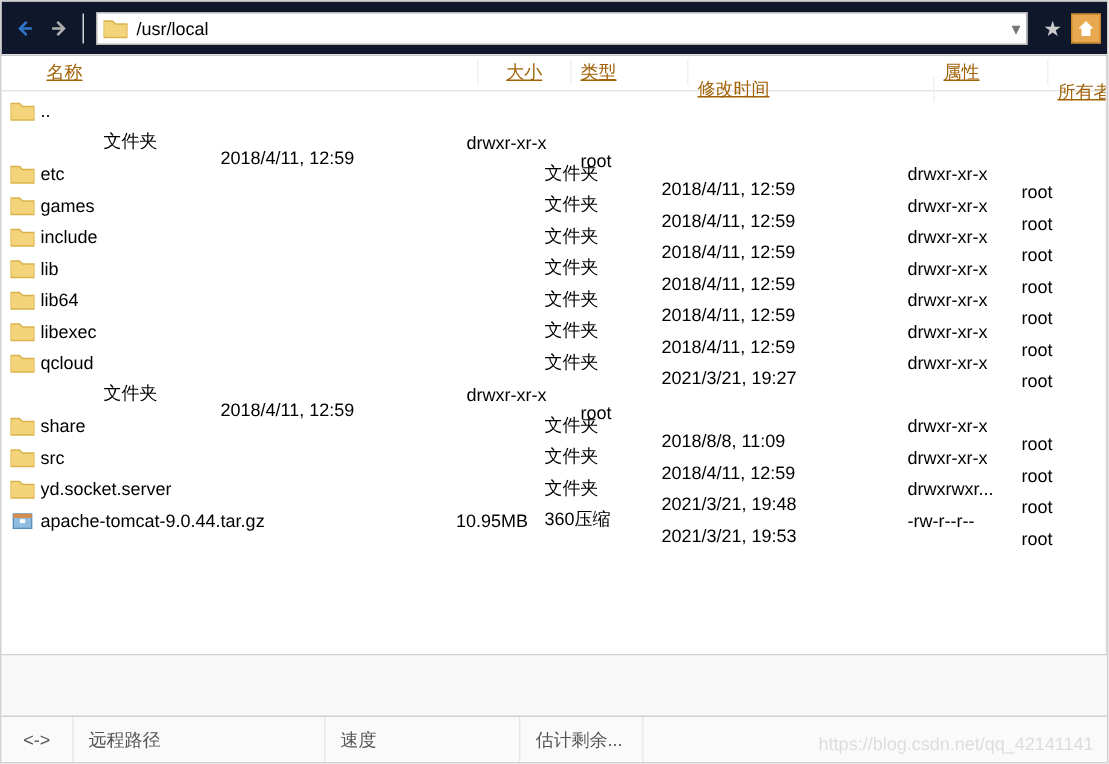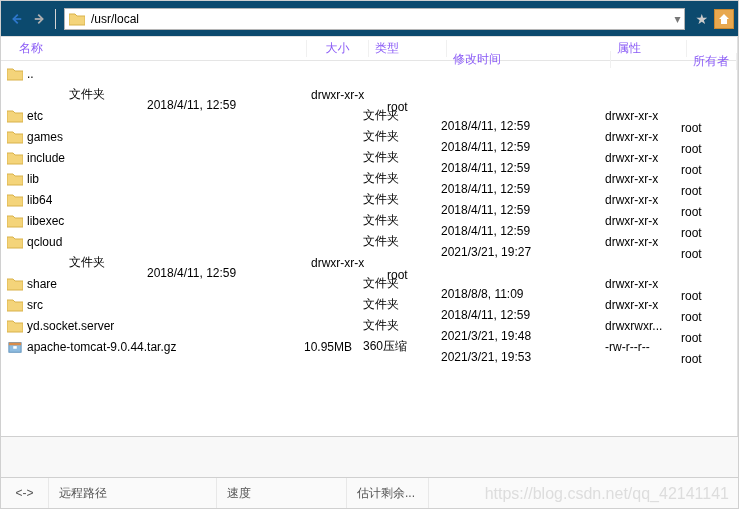--- a/index.html
+++ b/index.html
@@ -12,21 +12,21 @@
       overflow: hidden;
       display: flex;
       flex-direction: column;
       border: 1px solid #d0d0d0;
     }
     .toolbar {
       display: flex;
       align-items: center;
       height: 36px;
       border-bottom: 1px solid #e0e0e0;
-      background: #0c4a6e;
+      background: #0f172a;
       padding: 2px 4px;
       gap: 2px;
     }
     .nav-btn {
       width: 22px;
       height: 22px;
       display: flex;
       align-items: center;
       justify-content: center;
       cursor: pointer;
@@ -55,22 +55,23 @@
     }
     .home-btn svg { fill:#fff; width:12px; height:12px; }
     .file-area { flex:1; display:flex; }
     .file-panel { flex:1; display:flex; flex-direction:column; border-right:1px solid #e0e0e0; overflow:hidden;}
     .headers {
       display:flex;
       height: 24px;
       align-items:center;
       border-bottom:1px solid #e5e5e5;
       background:#fff;
-      color:#8b5cf6;
-      padding-left:12px;
+      color:#a16207;
+      padding-left:24px;
+      text-decoration:underline;
     }
     .headers > div { border-right:1px solid #f0f0f0; padding:0 6px; }
     .col-name { flex: 0 0 294px; }
     .col-size { flex: 0 0 62px; text-align:center; padding-right:8px;}
     .col-type { flex: 0 0 78px; }
     .col-date { flex: 0 0 164px; margin-top: 21px; }
     .col-attr { flex: 0 0 76px; }
     .col-owner { flex: 0 0 50px; margin-top: 25px; }
     .rows { flex:1; overflow-y:auto; padding-top:2px;}
     .row {
@@ -97,21 +98,21 @@
       background:#fafafa;
       font-size:12px;
       color:#555;
     }
     .status-bar > div { padding:0 10px; border-right:1px solid #e8e8e8; height:100%; display:flex; align-items:center;}
     .sb-nav { width:48px; justify-content:center;}
     .sb-remote { width:168px;}
     .sb-speed { width:130px;}
     .sb-est { width:82px;}
     .sb-elapsed { flex:1; border-right:none;}
-    .watermark { position:absolute; right:10px; bottom:6px; color:#ddd; font-size:16px; pointer-events:none;}
+    .watermark { position:absolute; right:10px; bottom:6px; color:#ddd; font-size:12px; pointer-events:none;}
     .ellip { overflow:hidden; text-overflow:ellipsis; white-space:nowrap;}
   </style>
 </head>
 <body>
 
 <div class="toolbar">
   <div class="nav-btn">
     <svg viewBox="0 0 16 16">
         <path d="M10 3 L5 8 L10 13" stroke="#2e77cc" stroke-width="2" fill="none"></path>
         <path d="M5 8 H14" stroke="#2e77cc" stroke-width="2"></path>

